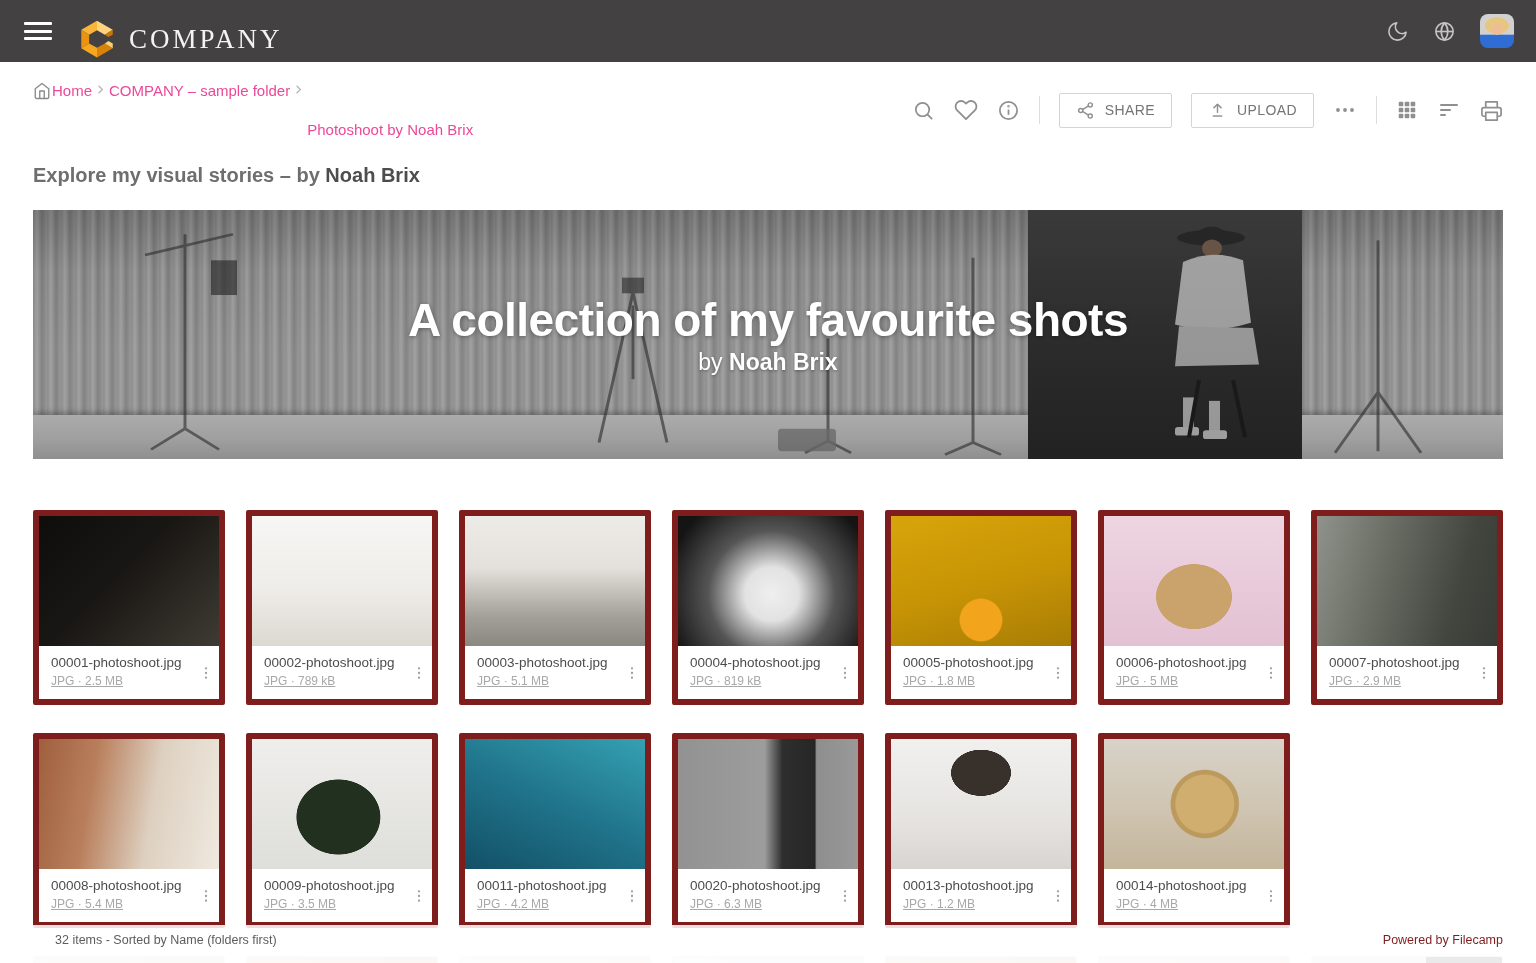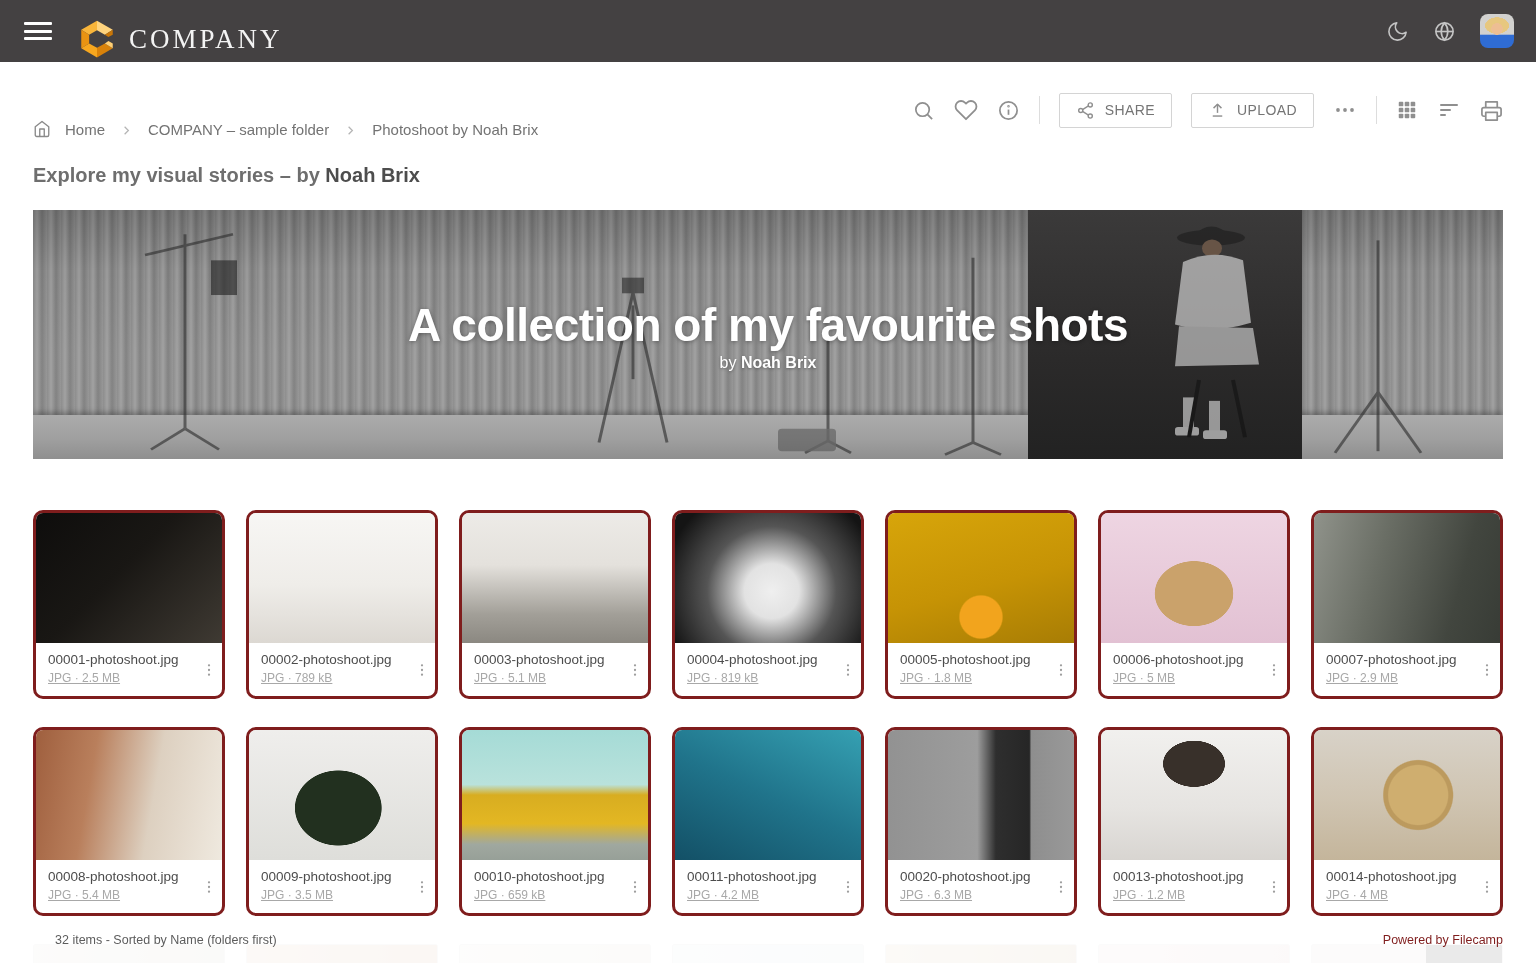--- a/index.html
+++ b/index.html
@@ -16,21 +16,21 @@
   .topbar-right { margin-left:auto; display:flex; align-items:center; gap:24px; }
   .tico { color:#c4c4c4; cursor:pointer; display:inline-flex; }
   .avatar { width:34px; height:34px; border-radius:8px; cursor:pointer;
     background:
       radial-gradient(circle at 50% 44%, #edbe93 0 22%, rgba(0,0,0,0) 23%),
       radial-gradient(ellipse 58% 40% at 50% 34%, #e7c77f 0 60%, rgba(0,0,0,0) 61%),
       linear-gradient(180deg, #d2d1cf 0 60%, #2f6cd4 61% 100%); }
 
   
   .crumb-row { display:flex; align-items:center; margin:20px 33px 0; }
-  .breadcrumb { display:flex; align-items:flex-end; gap:14px; font-size:15px; color:#737373; }
+  .breadcrumb { display:flex; align-items:flex-start; gap:1px; font-size:15px; color:#ec4899; }
   .crumb { cursor:pointer; white-space:nowrap; }
   .crumb.current { cursor:default;margin-top:39px; }
   .chev { color:#b5b5b5; display:inline-flex; }
   .home-ico { color:#8a8a8a; display:inline-flex; cursor:pointer; }
   .actions { margin-left:auto; display:flex; align-items:center; gap:19px; }
   .aico { color:#8f8f8f; cursor:pointer; display:inline-flex; }
   .vdiv { width:1px; height:28px; background:#ddd; }
   .btn { display:flex; align-items:center; gap:10px; border:1px solid #d4d4d4; border-radius:2px;
     padding:7px 16px; font-size:14px; color:#757575; letter-spacing:.4px; background:#fff; cursor:pointer; }
 
@@ -47,27 +47,27 @@
   .hero-base { position:absolute; left:0; right:0; top:205px; bottom:0;
     background:linear-gradient(180deg,#ababab 0%, #9f9f9f 55%, #8f8f8f 100%);
     box-shadow:0 -3px 5px rgba(0,0,0,.25); }
   .hero-panel { position:absolute; left:67.7%; width:18.6%; top:0; height:100%;
     background:linear-gradient(180deg,#3b3a3a 0%, #2b2a2a 60%, #222 100%); }
   .hero-art { position:absolute; inset:0; width:100%; height:100%; }
   .hero-text { position:absolute; inset:0; display:flex; flex-direction:column;
     align-items:center; justify-content:center; color:#fff; text-align:center; }
   .hero-title { font-size:46px; font-weight:700; letter-spacing:-.5px;
     text-shadow:0 1px 4px rgba(0,0,0,.35); }
-  .hero-byline { font-size:16px; margin-top:2px; text-shadow:0 1px 3px rgba(0,0,0,.35); }
+  .hero-byline { font-size:23px; margin-top:2px; text-shadow:0 1px 3px rgba(0,0,0,.35); }
   .hero-byline .b { font-weight:700; }
 
   
   .grid { display:grid; grid-template-columns:repeat(7,1fr); column-gap:21px; row-gap:28px;
     margin:51px 33px 0; }
-  .card { border:3px solid #7f1d1d; border-radius:10px; background:#fff; overflow:hidden; }
+  .card { border:6px solid #7f1d1d; border-radius:2px; background:#fff; overflow:hidden; }
   .thumb { height:130px; cursor:pointer; }
   .card-footer { position:relative; padding:9px 26px 11px 12px; }
   .card-name { font-size:13.5px; color:#4c4c4c; white-space:nowrap; overflow:hidden;
     text-overflow:ellipsis; cursor:pointer; }
   .card-meta { font-size:12px; color:#a8a8a8; margin-top:4px;text-decoration:underline; }
   .kebab { position:absolute; right:5px; top:50%; transform:translateY(-50%); color:#9e9e9e;
     cursor:pointer; display:inline-flex; }
 
   .peek-row { display:grid; grid-template-columns:repeat(7,1fr); column-gap:21px; margin:28px 33px 0; }
   .peek-card { height:70px; border:1px solid #e3e3e3; border-radius:2px; cursor:pointer; }
@@ -404,34 +404,20 @@
       <span class="kebab">
         <svg width="16" height="16" viewBox="0 0 24 24" fill="currentColor">
           <circle cx="12" cy="5" r="1.7"></circle>
             <circle cx="12" cy="12" r="1.7"></circle>
             <circle cx="12" cy="19" r="1.7"></circle>
           </svg>
       </span>
     </div>
   </div>
 
-  <div class="card">
-    <div class="thumb" style="background: linear-gradient(rgb(165, 219, 214) 0%, rgb(185, 226, 220) 42%, rgb(216, 173, 32) 50%, rgb(227, 183, 35) 72%, rgb(160, 168, 159) 88%, rgb(151, 160, 152) 100%);"></div>
-    <div class="card-footer">
-      <div class="card-name">00010-photoshoot.jpg</div>
-      <div class="card-meta">JPG · 659 kB</div>
-      <span class="kebab">
-        <svg width="16" height="16" viewBox="0 0 24 24" fill="currentColor">
-          <circle cx="12" cy="5" r="1.7"></circle>
-            <circle cx="12" cy="12" r="1.7"></circle>
-            <circle cx="12" cy="19" r="1.7"></circle>
-          </svg>
-      </span>
-    </div>
-  </div>
 
   <div class="card">
     <div class="thumb" style="background: linear-gradient(205deg, rgb(53, 160, 178) 0%, rgb(32, 116, 139) 50%, rgb(19, 80, 102) 100%);"></div>
     <div class="card-footer">
       <div class="card-name">00011-photoshoot.jpg</div>
       <div class="card-meta">JPG · 4.2 MB</div>
       <span class="kebab">
         <svg width="16" height="16" viewBox="0 0 24 24" fill="currentColor">
           <circle cx="12" cy="5" r="1.7"></circle>
             <circle cx="12" cy="12" r="1.7"></circle>

